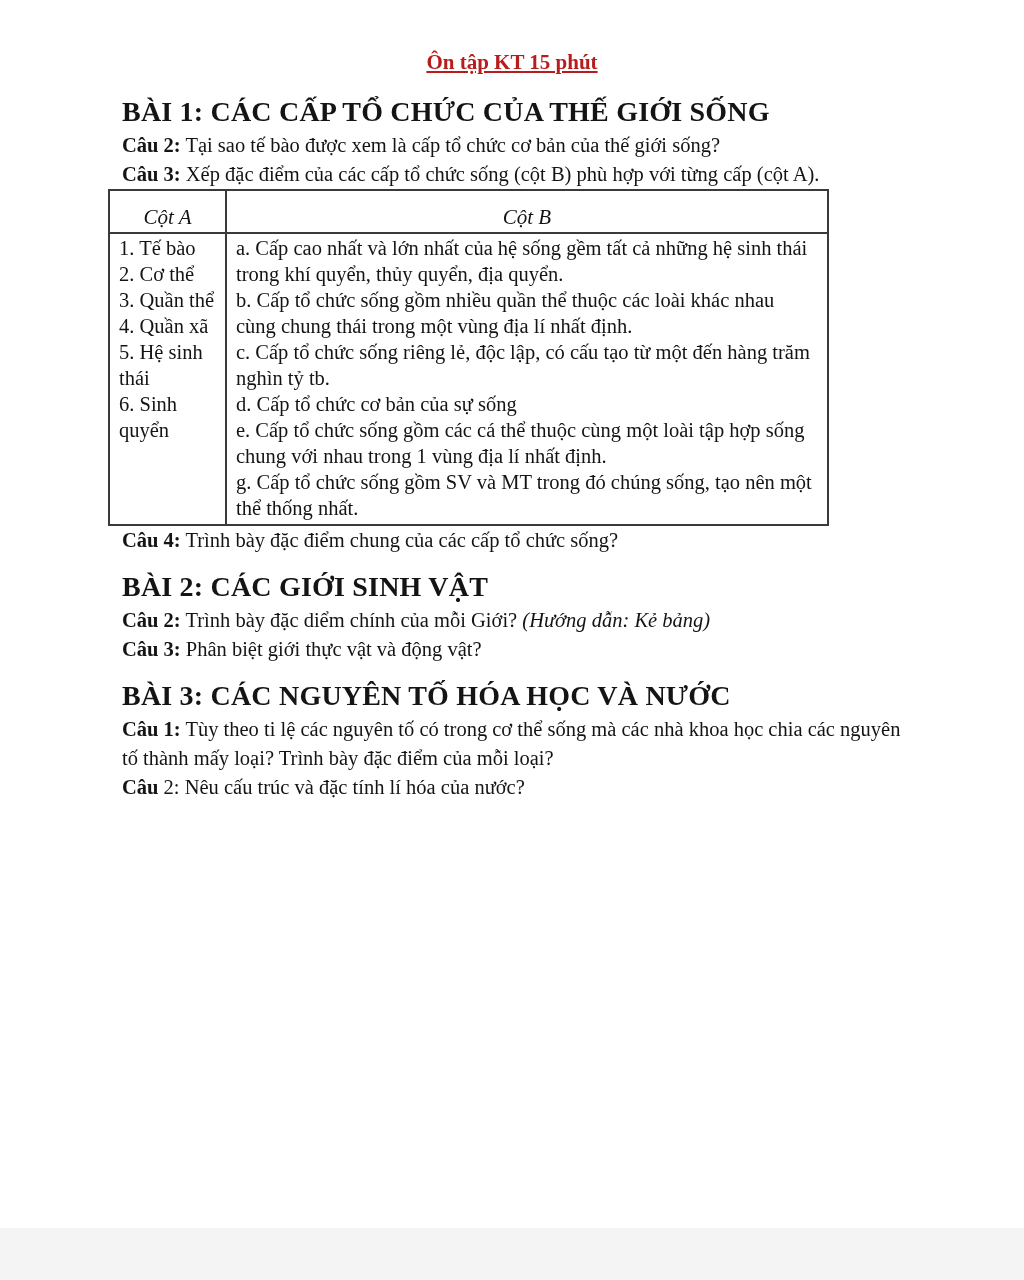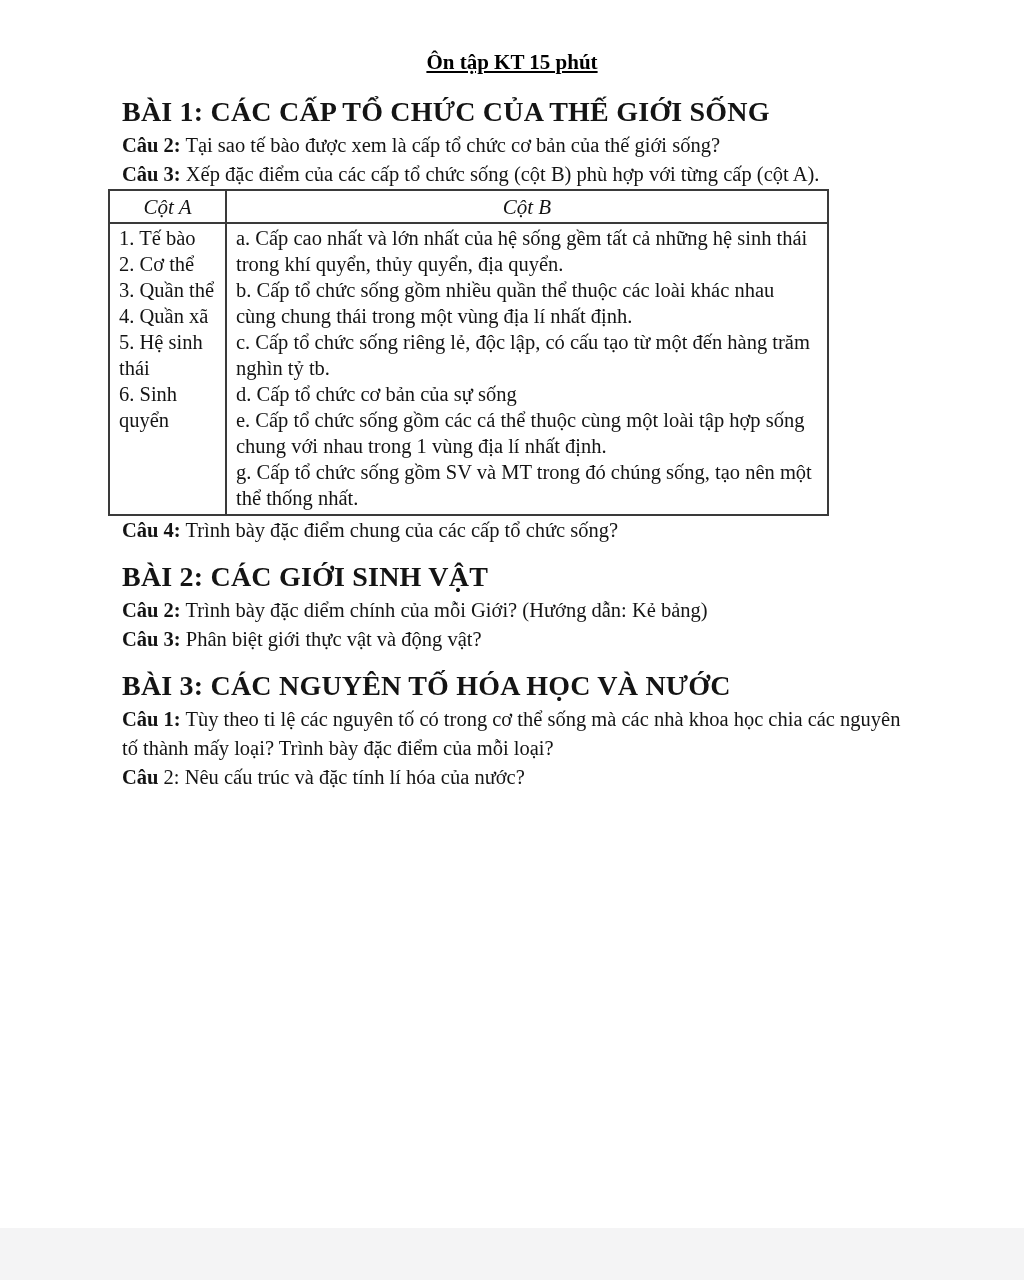--- a/index.html
+++ b/index.html
@@ -13,56 +13,56 @@
     overflow: hidden;
   }
   .content {
     padding: 50px 122px 0 122px;
     width: 780px;
   }
   .doc-title {
     text-align: center;
     font-size: 21px;
     font-weight: bold;
-    color: #000000;
+    color: #b91c1c;
     text-decoration: underline;
     margin: 0 0 21px 0;
   }
   .section-heading {
     font-size: 28px;
     font-weight: bold;
     margin: 0 0 3px 0;
     letter-spacing: 0.2px;
   }
   .section { margin-top: 16px; }
   .q {
     font-size: 20.5px;
     line-height: 29px;
     margin: 0;
   }
   .q .q-label { font-weight: bold; }
-  .q .q-italic { }
+  .q .q-italic { font-style: italic; }
   table.match-table {
     border-collapse: collapse;
     table-layout: fixed;
     width: 721px;
     margin-left: -14px;
     font-size: 20.5px;
   }
   table.match-table th, table.match-table td {
     border: 2px solid #3a3a3a;
     vertical-align: top;
     padding: 1px 9px 3px 9px;
   }
   table.match-table th {
     font-weight: normal;
     font-style: italic;
     text-align: center;
     font-size: 21px;
-    padding-top: 4px;
+    padding-top: 14px;
     padding-bottom: 2px;
   }
   col.col-a { width: 117px; }
   td .cell-line {
     margin: 0;
     line-height: 26px;
   }
   .bottom-band {
     position: absolute;
     left: 0;

